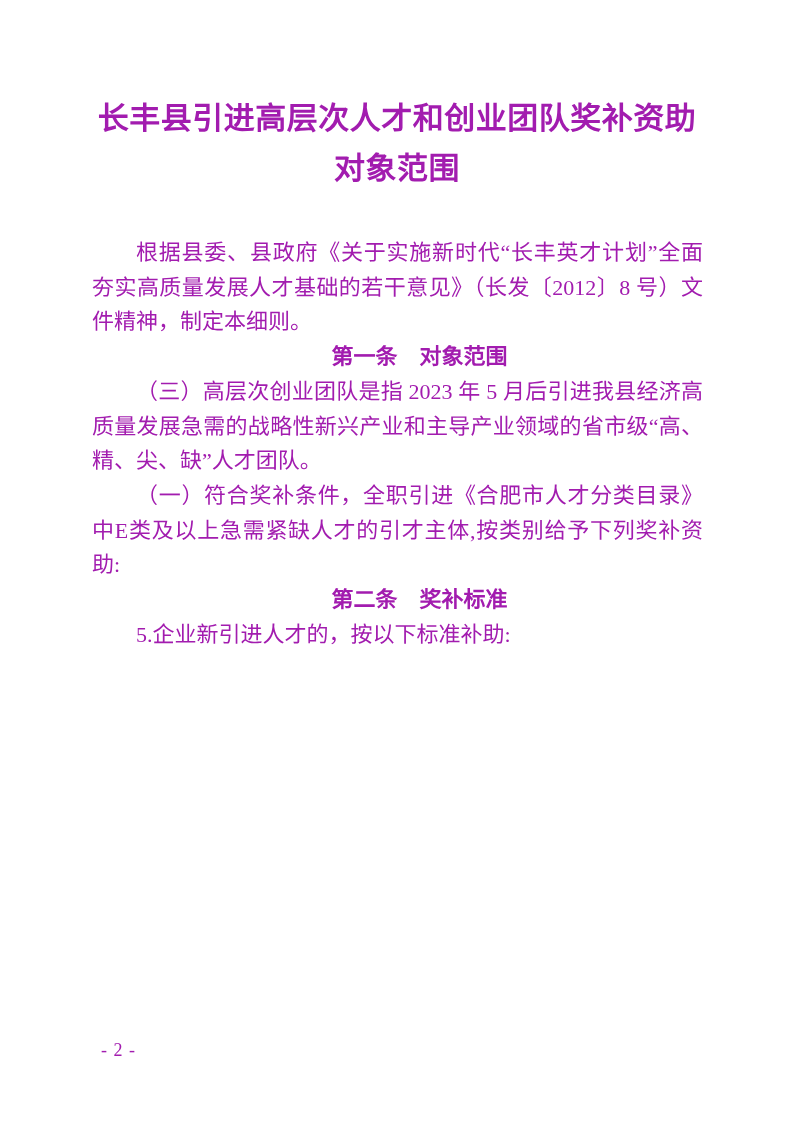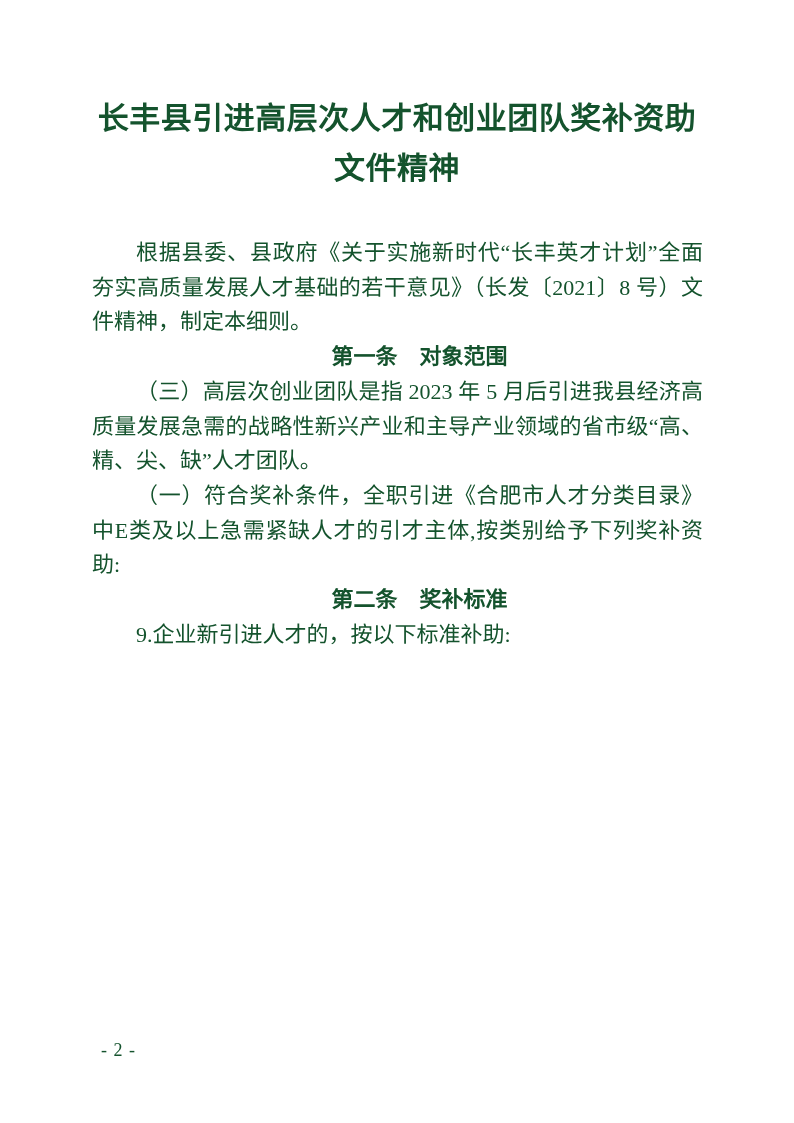--- a/index.html
+++ b/index.html
@@ -5,21 +5,21 @@
   html, body {
     margin: 0;
     padding: 0;
     background: #ffffff;
   }
   .page {
     position: relative;
     width: 794px;
     height: 1096px;
     background: #ffffff;
-    color: #14532d;
+    color: #a21caf;
     overflow: hidden;
   }
   .doc-title {
     position: absolute;
     top: 94px;
     left: 0;
     width: 794px;
     text-align: center;
     font-family: "Liberation Serif", "DejaVu Serif", serif;
     font-weight: 700;
@@ -57,27 +57,27 @@
     letter-spacing: 1px;
   }
 </style>
 </head>
 <body>
 
 <div class="page">
 
   <header class="doc-title">
     <div class="title-line">长丰县引进高层次人才和创业团队奖补资助</div>
-    <div class="title-line">文件精神</div>
+    <div class="title-line">对象范围</div>
   </header>
 
   <main class="doc-body">
-    <p class="para">根据县委、县政府《关于实施新时代“长丰英才计划”全面夯实高质量发展人才基础的若干意见》（长发〔2021〕8 号）文件精神，制定本细则。</p>
+    <p class="para">根据县委、县政府《关于实施新时代“长丰英才计划”全面夯实高质量发展人才基础的若干意见》（长发〔2012〕8 号）文件精神，制定本细则。</p>
     <p class="para heading">第一条　对象范围</p>
     <p class="para">（三）高层次创业团队是指 2023 年 5 月后引进我县经济高质量发展急需的战略性新兴产业和主导产业领域的省市级“高、精、尖、缺”人才团队。</p>
     <p class="para">（一）符合奖补条件，全职引进《合肥市人才分类目录》中E类及以上急需紧缺人才的引才主体,按类别给予下列奖补资助:</p>
     <p class="para heading">第二条　奖补标准</p>
-    <p class="para">9.企业新引进人才的，按以下标准补助:</p>
+    <p class="para">5.企业新引进人才的，按以下标准补助:</p>
   </main>
 
   <footer class="page-number">- 2 -</footer>
 
 </div>
 
 </body></html>

